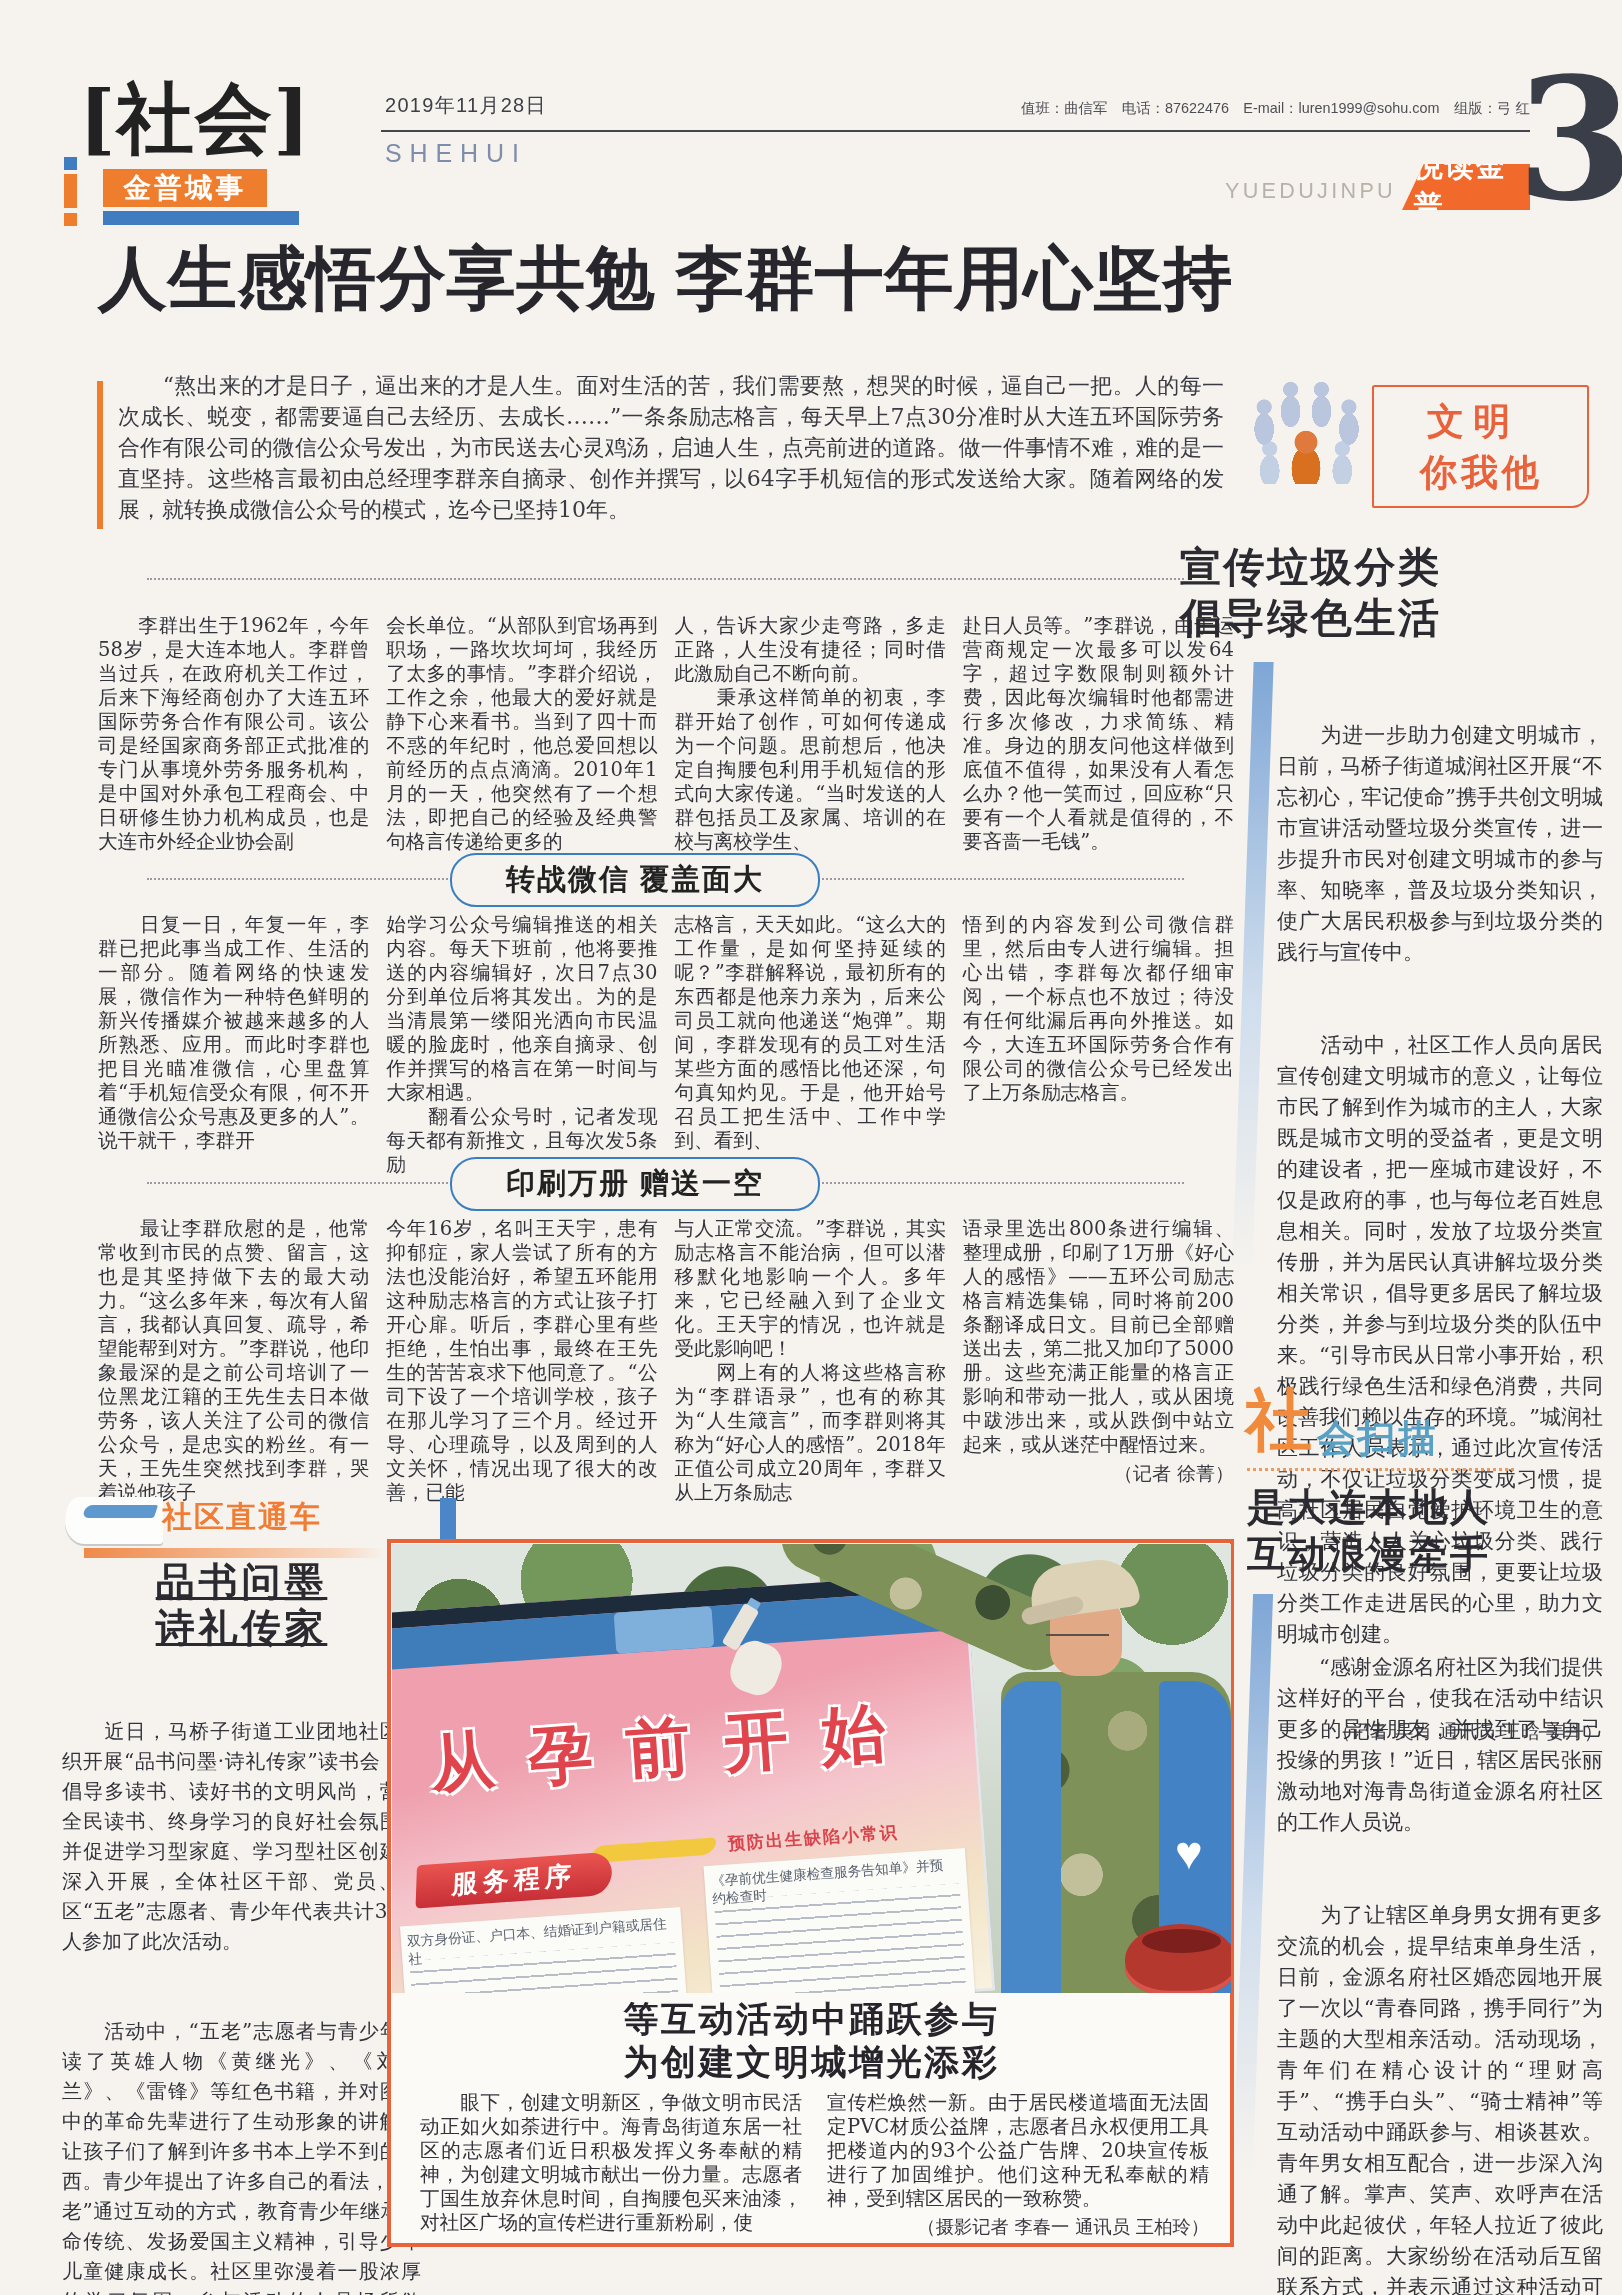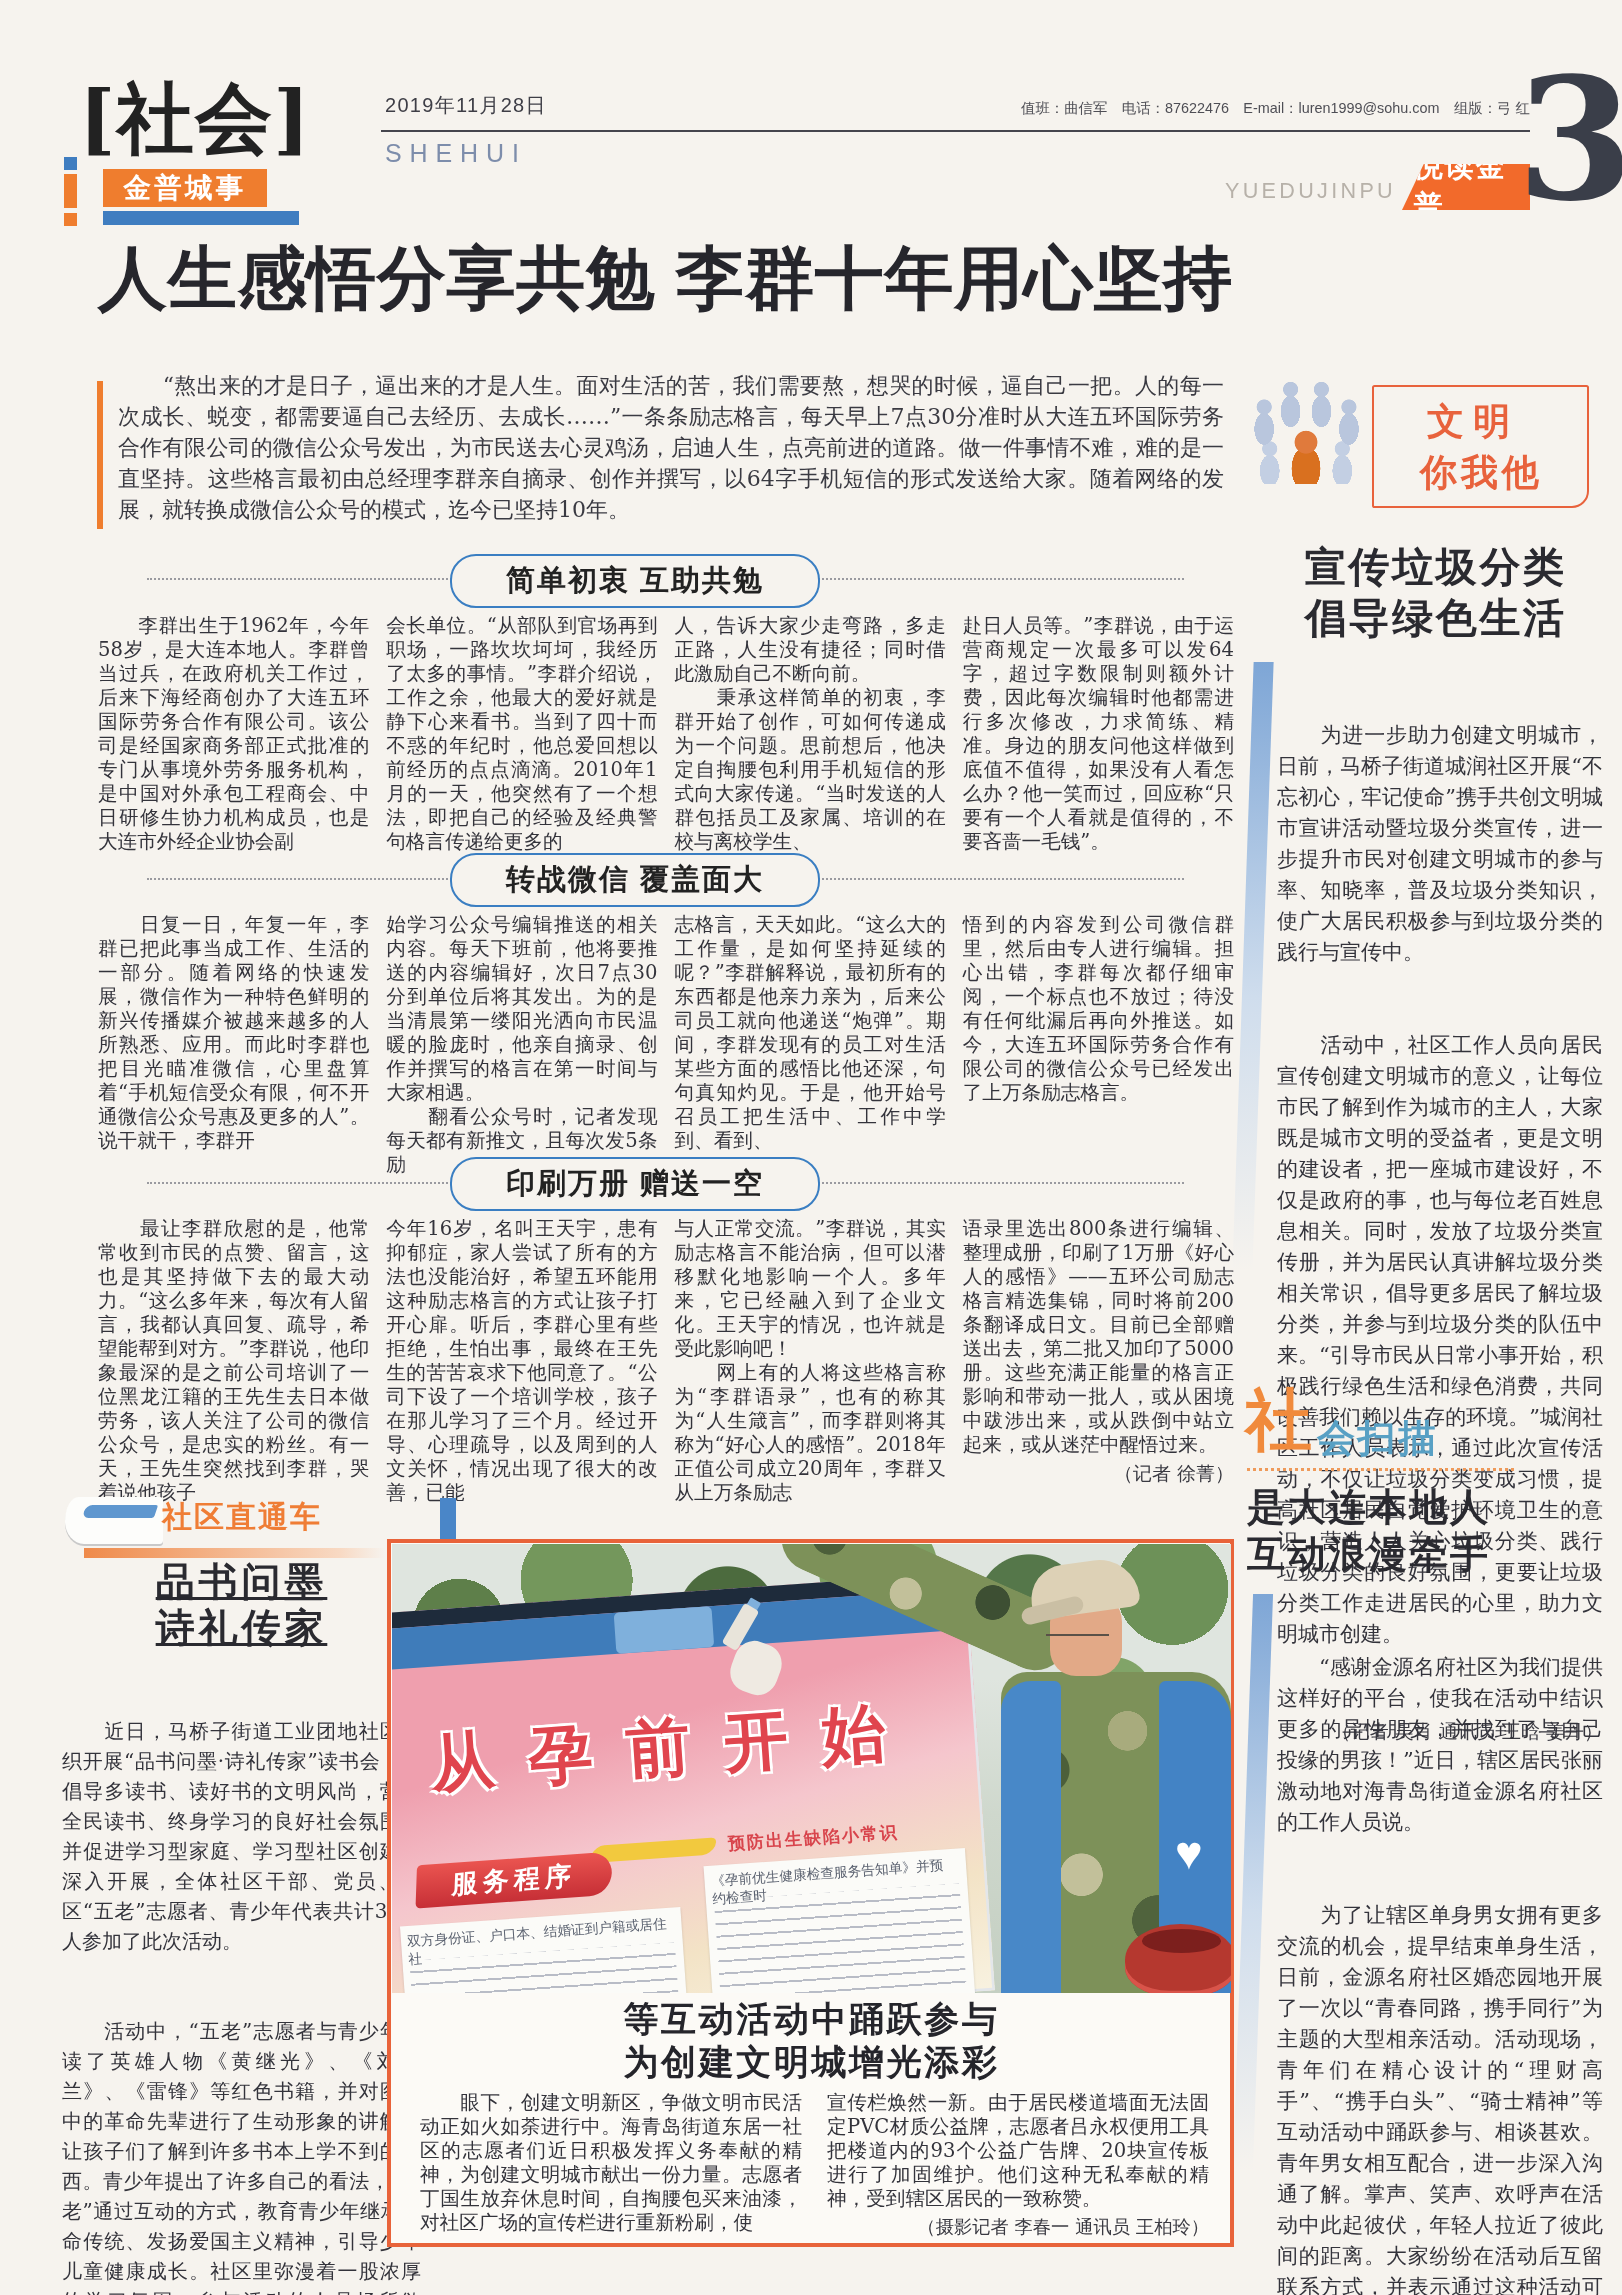--- a/index.html
+++ b/index.html
@@ -186,21 +186,20 @@
   <div class="abs ex-bar"></div>
   <div class="abs ex-dot"></div>
   <div class="abs city-box">金普城事</div>
   <div class="abs city-bar"></div>
 
   <div class="abs main-headline">人生感悟分享共勉  李群十年用心坚持</div>
   <div class="abs lead-bar"></div>
   <div class="abs lead">　　“熬出来的才是日子，逼出来的才是人生。面对生活的苦，我们需要熬，想哭的时候，逼自己一把。人的每一次成长、蜕变，都需要逼自己去经历、去成长……”一条条励志格言，每天早上7点30分准时从大连五环国际劳务合作有限公司的微信公众号发出，为市民送去心灵鸡汤，启迪人生，点亮前进的道路。做一件事情不难，难的是一直坚持。这些格言最初由总经理李群亲自摘录、创作并撰写，以64字手机短信的形式发送给大家。随着网络的发展，就转换成微信公众号的模式，迄今已坚持10年。</div>
 
   <div class="abs dotline" style="top:578px"></div>
-  <div class="abs subhead" style="top:554px">简单初衷  互助共勉</div>
   <div class="abs band" style="top:614px;height:230px">
     <div class="bt">　　李群出生于1962年，今年58岁，是大连本地人。李群曾当过兵，在政府机关工作过，后来下海经商创办了大连五环国际劳务合作有限公司。该公司是经国家商务部正式批准的专门从事境外劳务服务机构，是中国对外承包工程商会、中日研修生协力机构成员，也是大连市外经企业协会副</div>
     <div class="bt">会长单位。“从部队到官场再到职场，一路坎坎坷坷，我经历了太多的事情。”李群介绍说，工作之余，他最大的爱好就是静下心来看书。当到了四十而不惑的年纪时，他总爱回想以前经历的点点滴滴。2010年1月的一天，他突然有了一个想法，即把自己的经验及经典警句格言传递给更多的</div>
     <div class="bt">人，告诉大家少走弯路，多走正路，人生没有捷径；同时借此激励自己不断向前。
 　　秉承这样简单的初衷，李群开始了创作，可如何传递成为一个问题。思前想后，他决定自掏腰包利用手机短信的形式向大家传递。“当时发送的人群包括员工及家属、培训的在校与离校学生、</div>
     <div class="bt">赴日人员等。”李群说，由于运营商规定一次最多可以发64字，超过字数限制则额外计费，因此每次编辑时他都需进行多次修改，力求简练、精准。身边的朋友问他这样做到底值不值得，如果没有人看怎么办？他一笑而过，回应称“只要有一个人看就是值得的，不要吝啬一毛钱”。</div>
   </div>
 
   <div class="abs dotline" style="top:878px"></div>
   <div class="abs subhead" style="top:853px">转战微信  覆盖面大</div>
@@ -222,21 +221,21 @@
     <div>
       <div class="bt">语录里选出800条进行编辑、整理成册，印刷了1万册《好心人的感悟》——五环公司励志格言精选集锦，同时将前200条翻译成日文。目前已全部赠送出去，第二批又加印了5000册。这些充满正能量的格言正影响和带动一批人，或从困境中跋涉出来，或从跌倒中站立起来，或从迷茫中醒悟过来。</div>
       <div class="byline">（记者 徐菁）</div>
     </div>
   </div>
 
   <div class="abs people-icon"></div>
   <div class="abs wm-box"></div>
   <div class="abs wm-l1">文明</div>
   <div class="abs wm-l2">你我他</div>
-  <div class="abs sb-headline" style="left:1305px;top:542px">
+  <div class="abs sb-headline" style="left:1180px;top:542px">
     <div>宣传垃圾分类</div>
     <div>倡导绿色生活</div>
   </div>
   <div class="abs blue-strip" style="left:1243px;top:662px;height:609px"></div>
   <div class="abs sb-body" style="left:1277px;top:658px">
     <div>　　为进一步助力创建文明城市，日前，马桥子街道城润社区开展“不忘初心，牢记使命”携手共创文明城市宣讲活动暨垃圾分类宣传，进一步提升市民对创建文明城市的参与率、知晓率，普及垃圾分类知识，使广大居民积极参与到垃圾分类的践行与宣传中。</div>
     <div>　　活动中，社区工作人员向居民宣传创建文明城市的意义，让每位市民了解到作为城市的主人，大家既是城市文明的受益者，更是文明的建设者，把一座城市建设好，不仅是政府的事，也与每位老百姓息息相关。同时，发放了垃圾分类宣传册，并为居民认真讲解垃圾分类相关常识，倡导更多居民了解垃圾分类，并参与到垃圾分类的队伍中来。“引导市民从日常小事开始，积极践行绿色生活和绿色消费，共同改善我们赖以生存的环境。”城润社区工作人员表示，通过此次宣传活动，不仅让垃圾分类变成习惯，提高社区居民自觉爱护环境卫生的意识，营造人人关心垃圾分类、践行垃圾分类的良好氛围，更要让垃圾分类工作走进居民的心里，助力文明城市创建。</div>
     <div class="byline">（记者 吴肖 通讯员 王晗 姜丹）</div>
   </div>
 

